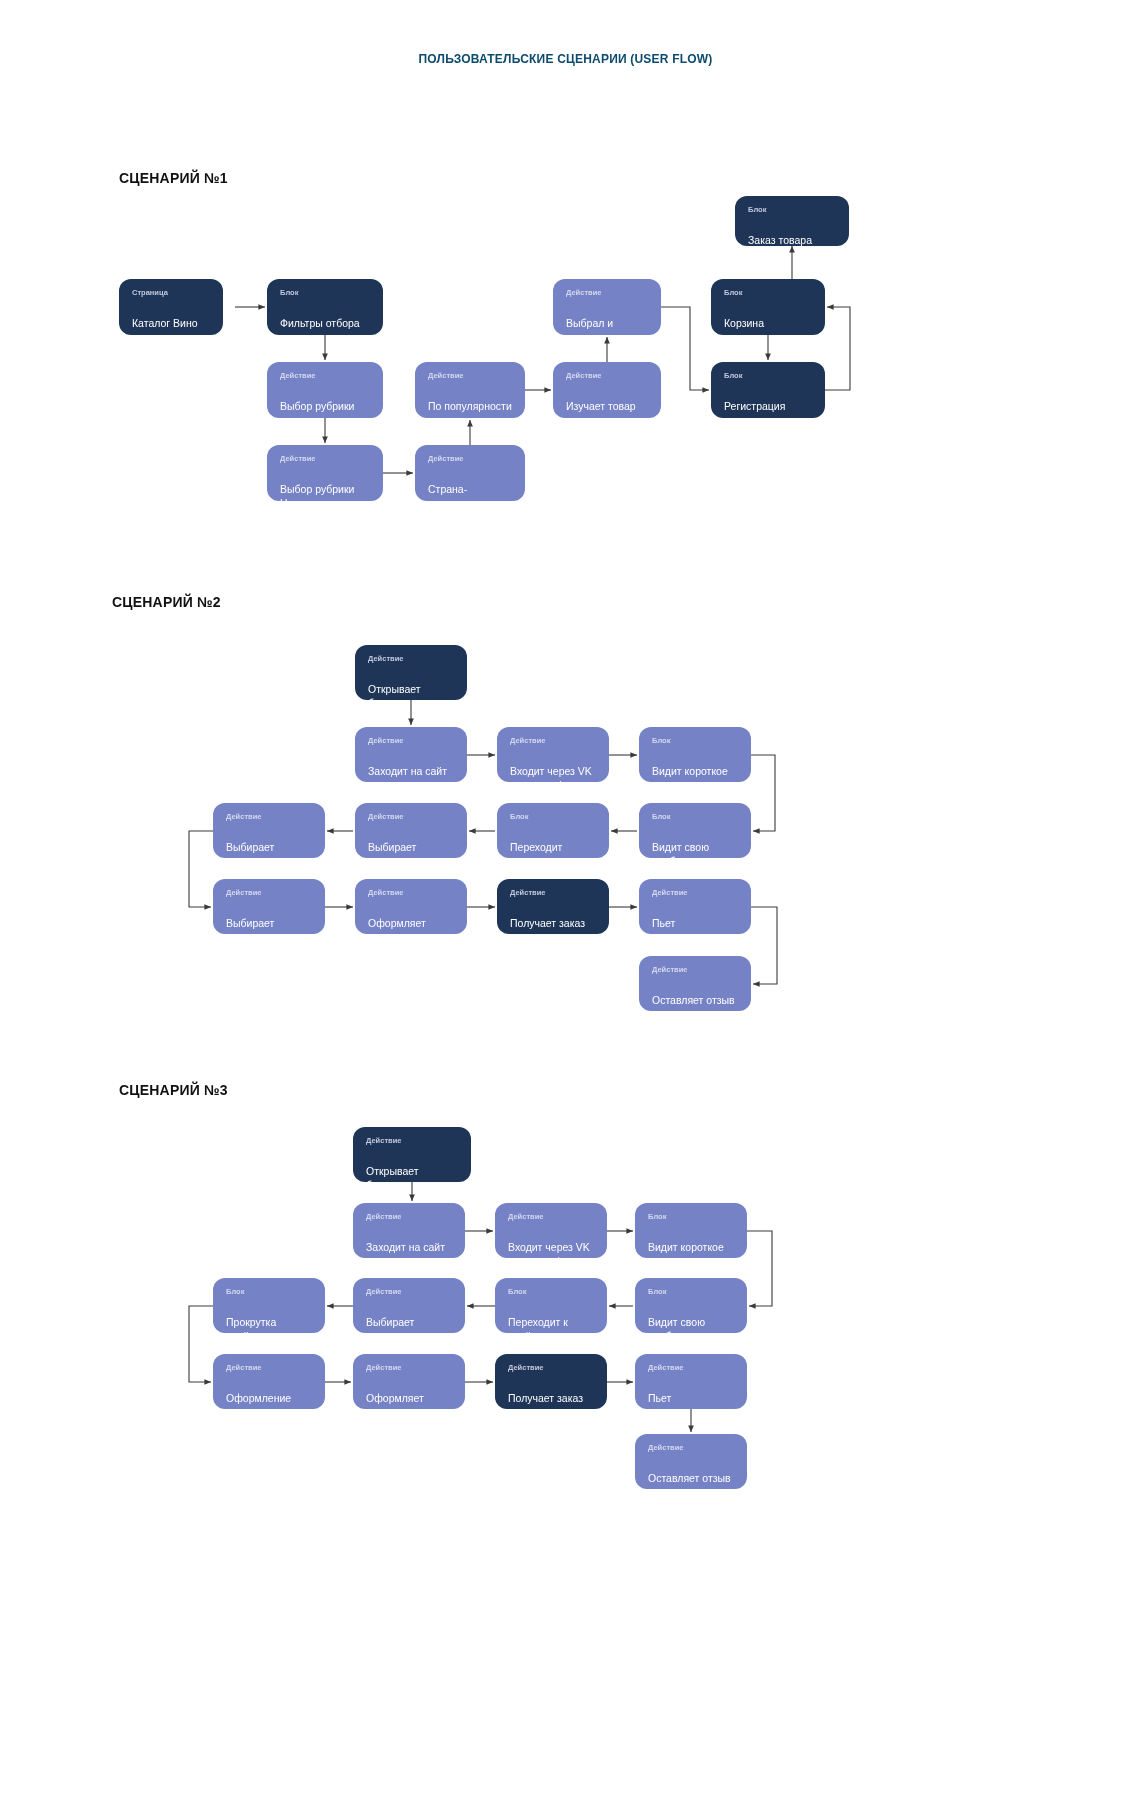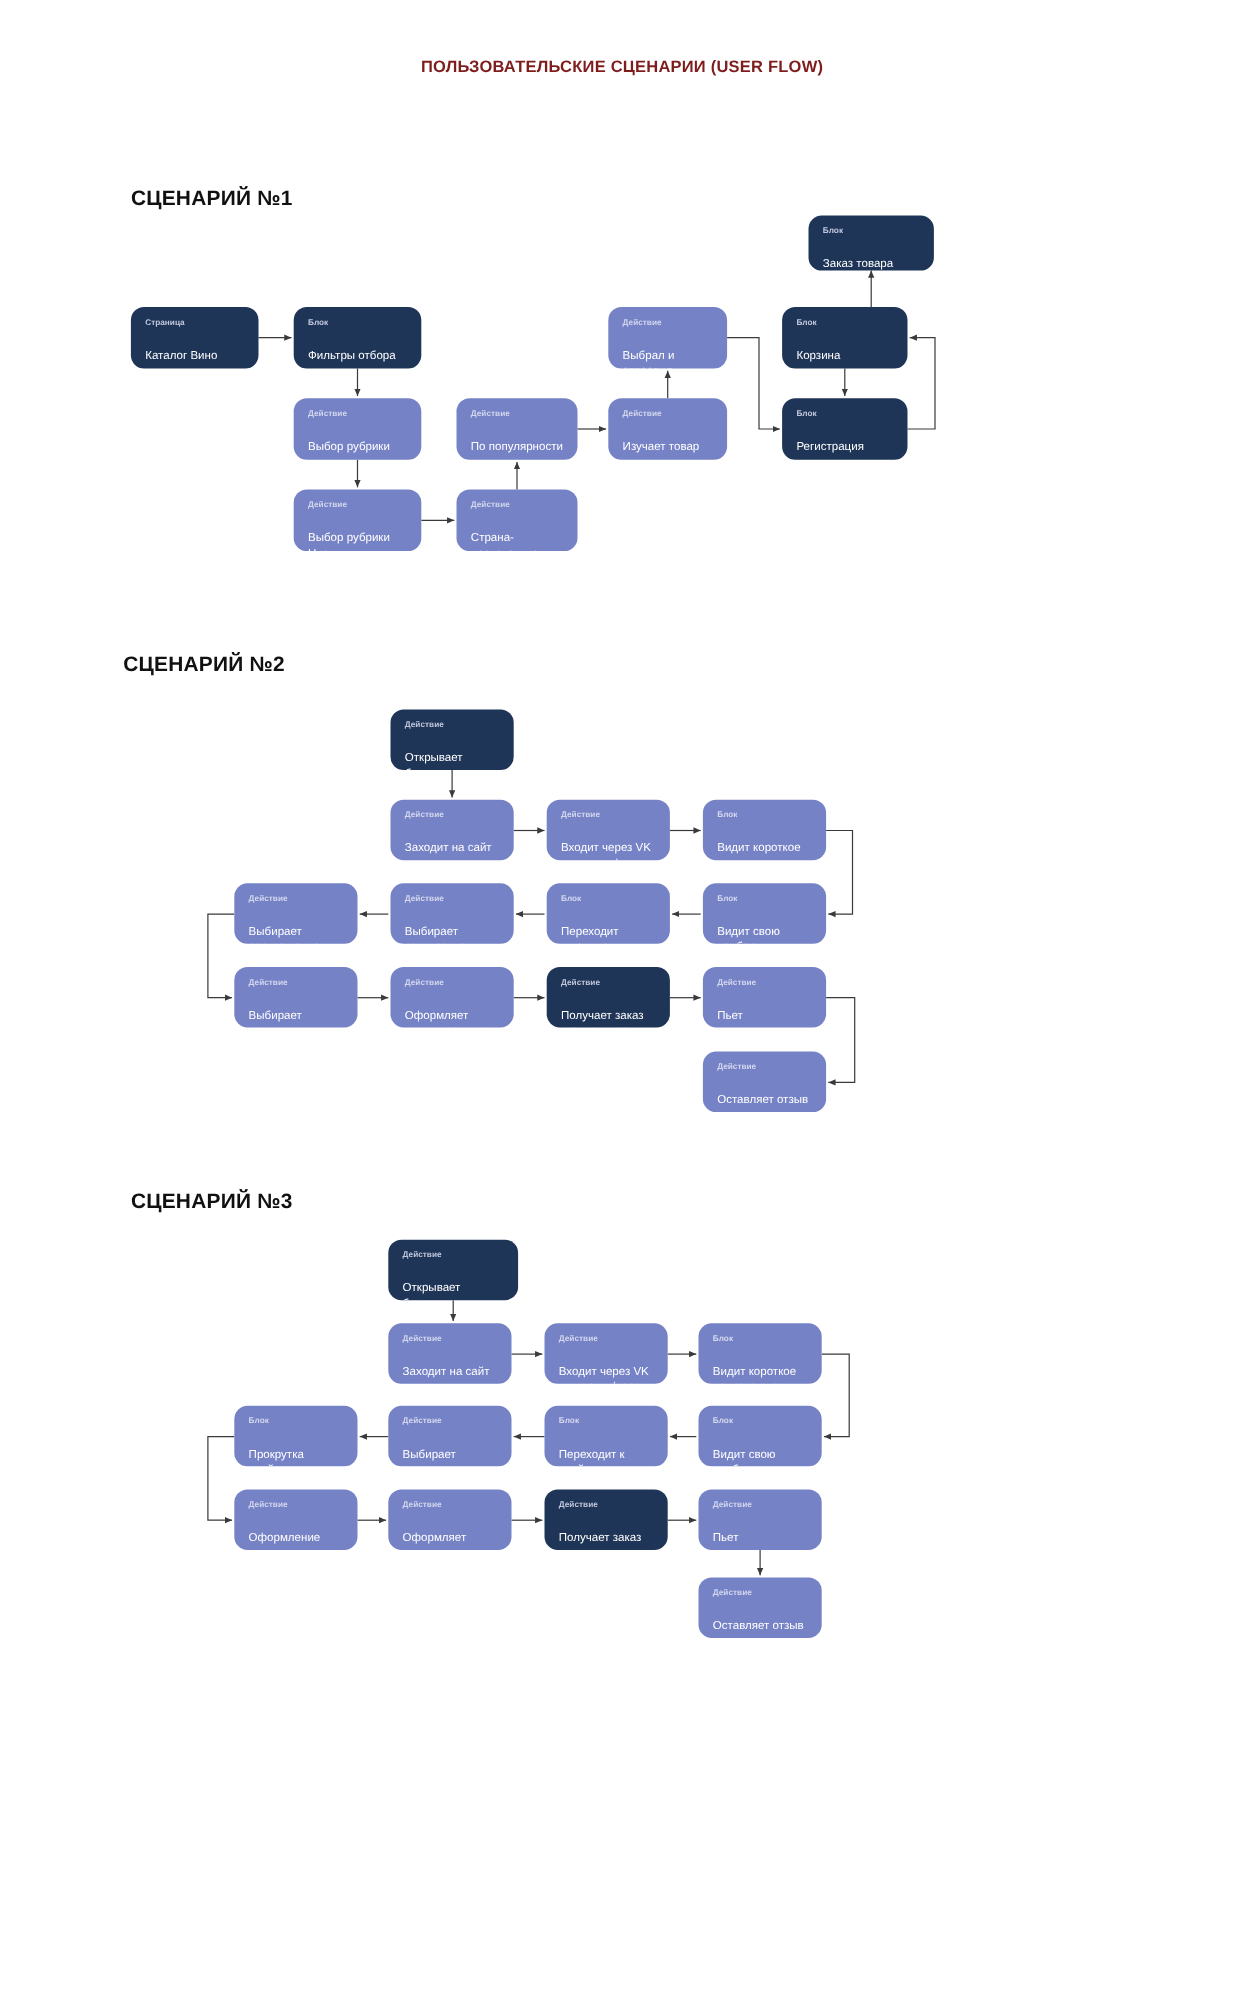--- a/index.html
+++ b/index.html
@@ -21,28 +21,28 @@
     left: 0; top: 0;
     width: 1131px;
     height: 1819px;
     pointer-events: none;
   }
   .doc-title {
     position: absolute;
     left: 0; top: 52px;
     width: 1131px;
     text-align: center;
-    font-size: 15px;
+    font-size: 12px;
     font-weight: bold;
     letter-spacing: 0.2px;
-    color: #7f1d1d;
+    color: #0c4a6e;
   }
   .scn-title {
     position: absolute;
-    font-size: 19px;
+    font-size: 14px;
     font-weight: bold;
     letter-spacing: 0.2px;
     color: #111111;
     white-space: nowrap;
   }
   .node {
     position: absolute;
     border-radius: 12px;
     padding: 9px 13px 10px 13px;
     display: flex;
@@ -120,21 +120,21 @@
   </svg>
 
   <div class="doc-title">ПОЛЬЗОВАТЕЛЬСКИЕ СЦЕНАРИИ  (USER FLOW)</div>
 
   <div id="headings-layer">
       <div class="scn-title" style="left: 119px; top: 170px;">СЦЕНАРИЙ №1</div>
       <div class="scn-title" style="left: 112px; top: 594px;">СЦЕНАРИЙ №2</div>
       <div class="scn-title" style="left: 119px; top: 1082px;">СЦЕНАРИЙ №3</div>
     </div>
   <div id="nodes-layer">
-      <div class="node dark" style="left: 119px; top: 279px; width: 116px; height: 56px;">
+      <div class="node dark" style="left: 119px; top: 279px; width: 104px; height: 56px;">
         <div class="kind">Страница</div>
         <div class="label">Каталог Вино</div>
       </div>
       <div class="node dark" style="left: 267px; top: 279px; width: 116px; height: 56px;">
         <div class="kind">Блок</div>
         <div class="label">Фильтры отбора</div>
       </div>
       <div class="node light" style="left: 267px; top: 362px; width: 116px; height: 56px;">
         <div class="kind">Действие</div>
         <div class="label">Выбор рубрики</div>

